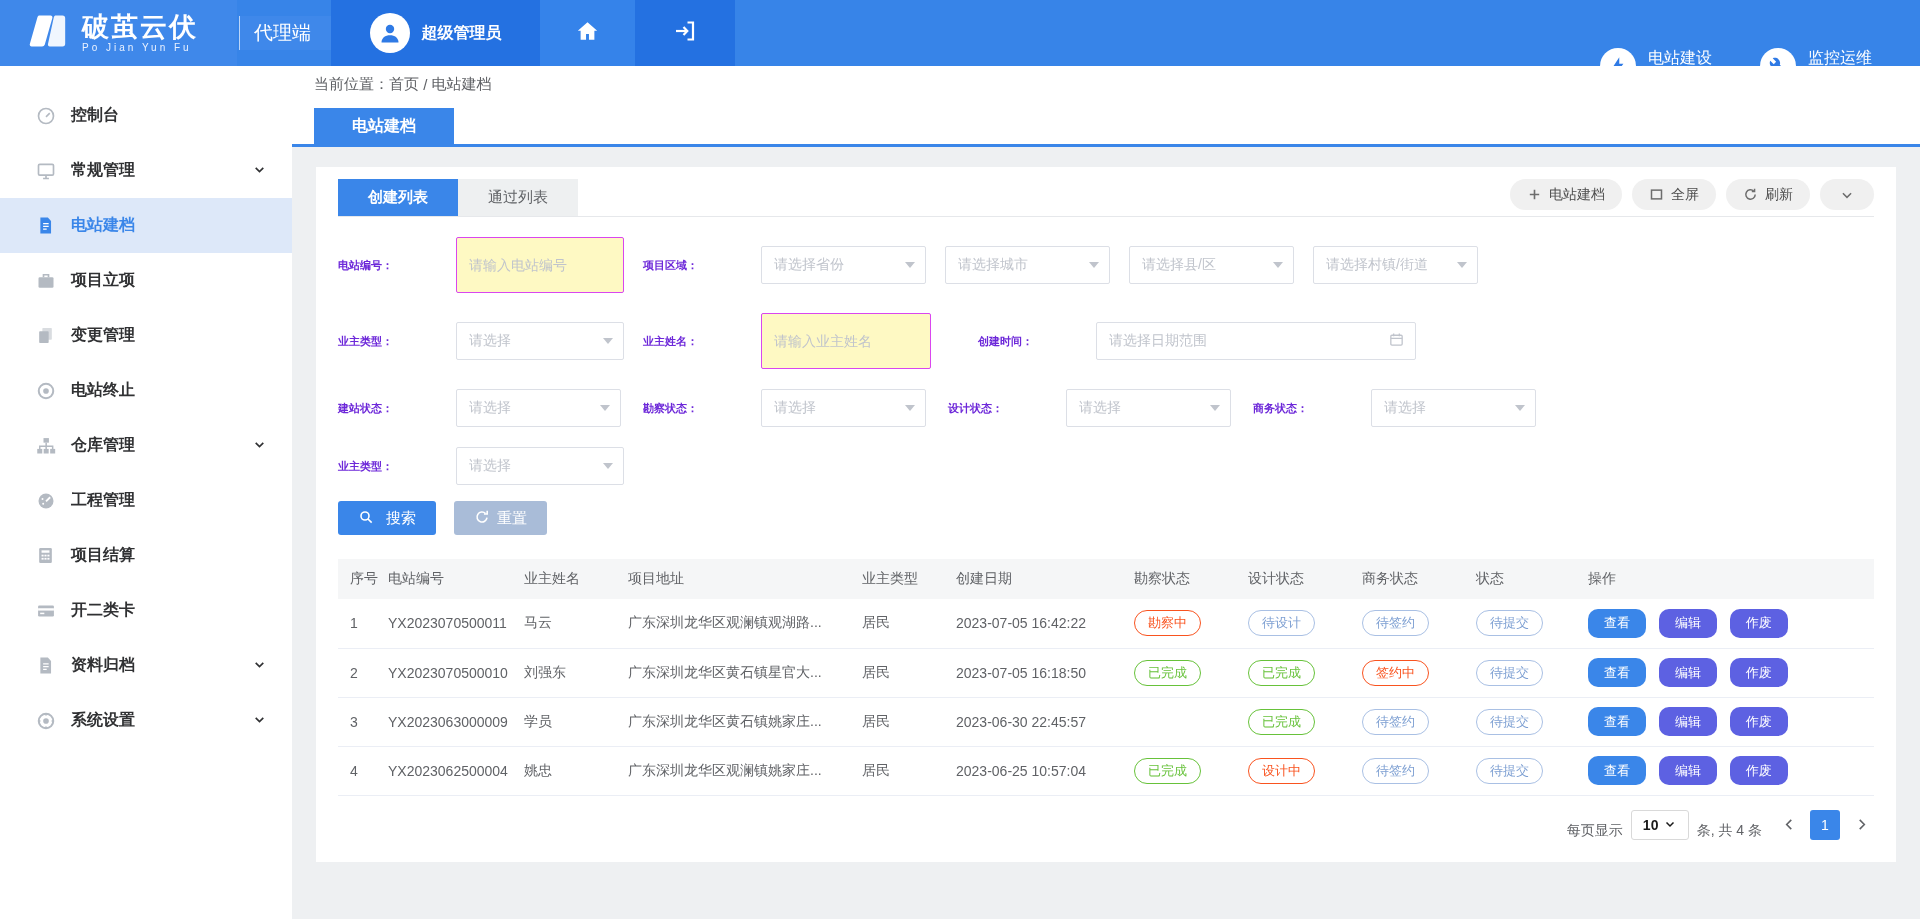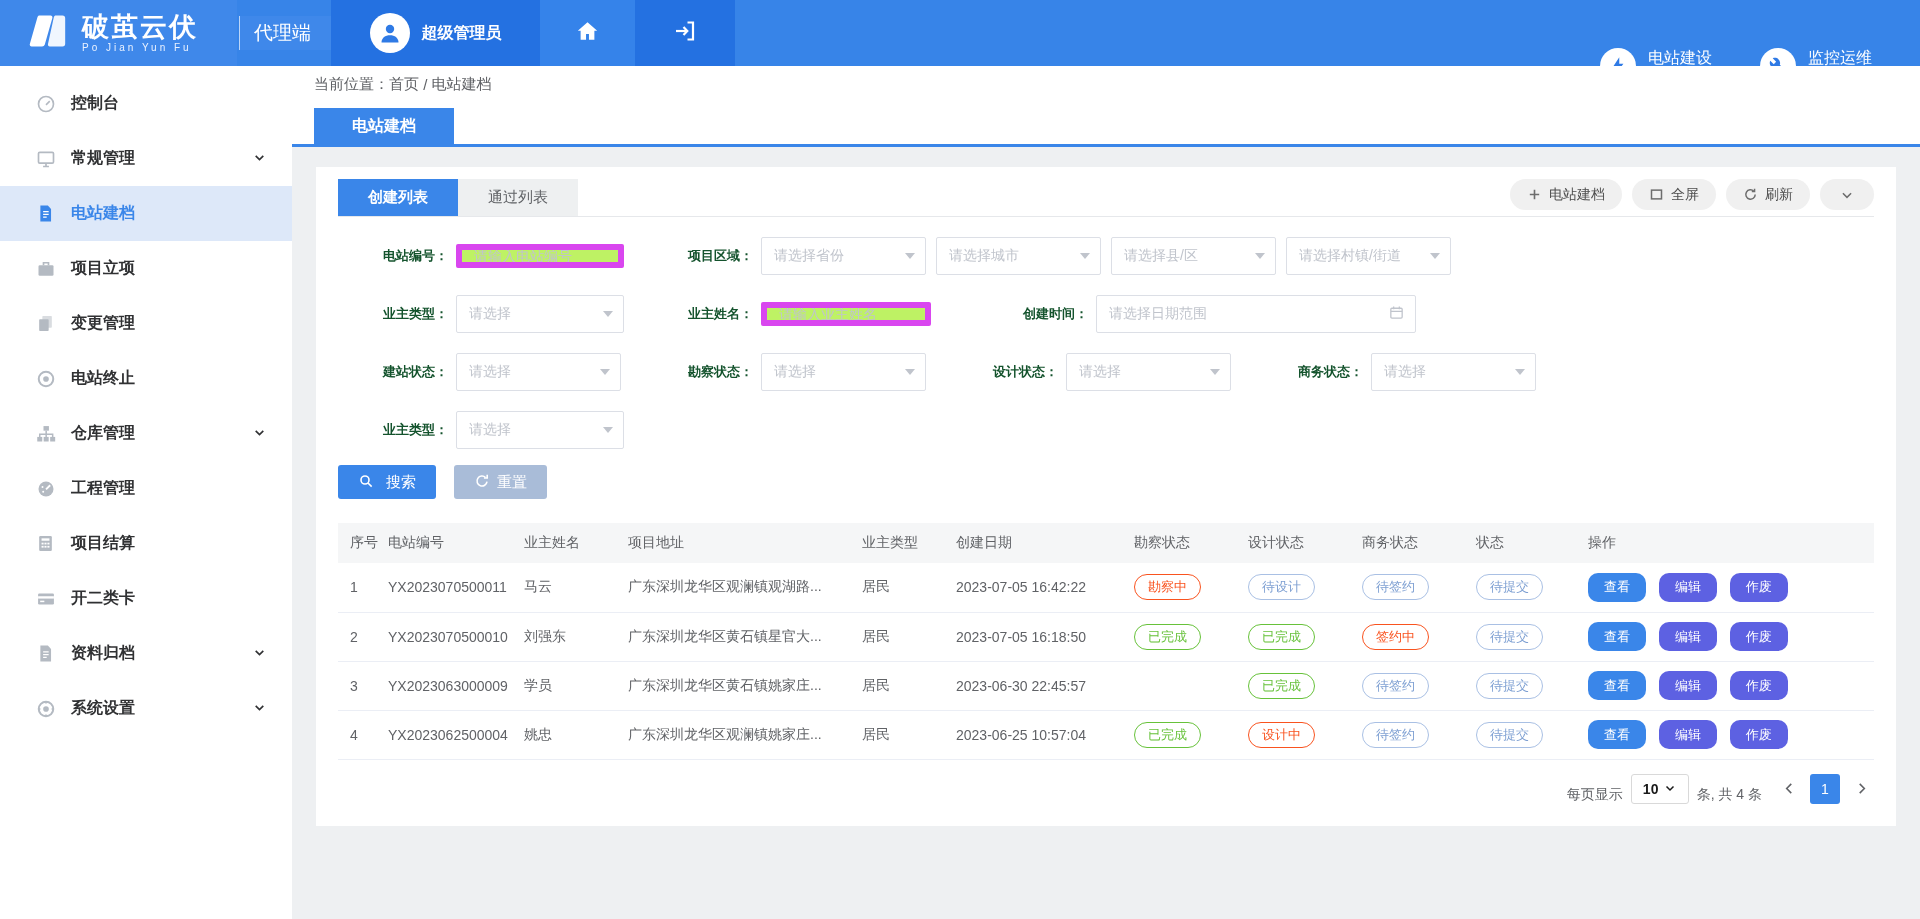--- a/index.html
+++ b/index.html
@@ -18,21 +18,21 @@
   .hdr-user span { color:#fff; font-size:16px; font-weight:600; }
   .hdr-home { width:95px; background:#3583ea; display:flex; align-items:center; justify-content:center; cursor:pointer; }
   .hdr-logout { width:100px; background:#2471e1; display:flex; align-items:center; justify-content:center; cursor:pointer; }
   .hdr-spacer { flex:1; }
   .hdr-short { display:flex; align-items:flex-start; gap:12px; margin-right:48px; cursor:pointer;margin-top:48px; }
   .hdr-short .circ { width:36px; height:36px; border-radius:50%; background:#fff; display:flex; align-items:center; justify-content:center; }
   .hdr-short span { color:#fff; font-size:16px; }
 
   
   .body { flex:1; display:flex; min-height:0; }
-  .sidebar { width:292px; background:#fff; flex:none; padding-top:10px; }
+  .sidebar { width:292px; background:#fff; flex:none; padding-top:22px; }
   .side-item { height:55px; display:flex; align-items:center; padding-left:36px; position:relative; cursor:pointer; color:#303133; }
   .side-item .sico { width:20px; height:20px; color:#b4bac2; flex:none; display:flex; align-items:center; }
   .side-item .slabel { margin-left:15px; font-size:16px; font-weight:600; }
   .side-item .chev { position:absolute; right:26px; top:50%; transform:translateY(-50%); color:#303133; }
   .side-item.active { background:#dde8f9; color:#3a86e9; }
   .side-item.active .sico { color:#3a86e9; }
 
   .main { flex:1; display:flex; flex-direction:column; min-width:0; }
   .crumb-bar { height:37px; background:#fff; display:flex; align-items:center; padding-left:22px; font-size:15px; color:#606266; flex:none; }
   .crumb-bar .link { cursor:pointer; }
@@ -48,30 +48,30 @@
   .ctab.on { background:#3a86e9; color:#fff; font-weight:600; }
   .ctab.off { background:#eef0f1; color:#606266; }
   .tools { margin-left:auto; display:flex; gap:10px; padding-bottom:6px; }
   .pillbtn { height:31px; border-radius:16px; background:#f0f0f0; border:none; display:flex; align-items:center; gap:7px; padding:0 17px; font-size:14px; color:#4d4d4d; cursor:pointer; font-family:inherit; }
   .pillbtn .i { display:flex; color:#6d6d6d; }
 
   
   .filters { padding-top:20px; }
   .frow { display:flex; align-items:center; margin-bottom:20px; }
   .fgroup { display:flex; align-items:center; }
-  .flabel { width:110px; text-align:right; font-size:13px; font-weight:600; color:#14532d; margin-right:8px; flex:none; }
-  .tinput { height:24px; border:6px solid #d946ef; border-radius:2px; padding:0 12px; font-size:14px; color:#606266; font-family:inherit; outline:none; background:#bef264; }
+  .flabel { width:110px; font-size:11px; font-weight:600; color:#6d28d9; margin-right:8px; flex:none; }
+  .tinput { height:56px; border:1px solid #d946ef; border-radius:2px; padding:0 12px; font-size:14px; color:#606266; font-family:inherit; outline:none; background:#fef9c3; }
   .tinput::placeholder { color:#c0c4cc; }
   .fselect { height:38px; border:1px solid #dcdfe6; border-radius:2px; background:#fff; display:flex; align-items:center; padding:0 10px 0 12px; cursor:pointer; }
   .fselect .ph { flex:1; font-size:14px; color:#c0c4cc; white-space:nowrap; overflow:hidden; }
   .fselect .tri { width:0; height:0; border-left:5px solid transparent; border-right:5px solid transparent; border-top:6px solid #c0c4cc; margin-left:6px; flex:none; }
   .fdate { height:38px; border:1px solid #dcdfe6; border-radius:2px; background:#fff; display:flex; align-items:center; padding:0 10px 0 12px; cursor:text; }
   .fdate .ph { flex:1; font-size:14px; color:#c0c4cc; }
   .w168 { width:168px; } .w165 { width:165px; } .w170 { width:170px; } .w320 { width:320px; }
-  .gap10 { margin-right:10px; } .ml19 { margin-left:19px; } .ml47 { margin-left:47px; } .ml22 { margin-left:22px; }
+  .gap10 { margin-right:19px; } .ml19 { margin-left:19px; } .ml47 { margin-left:47px; } .ml22 { margin-left:22px; }
 
   .btn-row { display:flex; gap:18px; margin:16px 0 24px 0; }
   .abtn { height:34px; border:none; border-radius:3px; color:#fff; font-size:15px; display:flex; align-items:center; justify-content:center; gap:7px; padding:0 20px; cursor:pointer; font-family:inherit; }
   .abtn.search { background:#3a86e9;gap:12px; }
   .abtn.reset { background:#a9bcd8; }
 
   
   table { width:100%; border-collapse:collapse; table-layout:fixed; }
   thead th { background:#f5f6f7; height:40px; font-size:14px; color:#606266; font-weight:normal; text-align:left; padding:0 6px 0 0; }
   thead th:first-child { padding-left:12px; }

